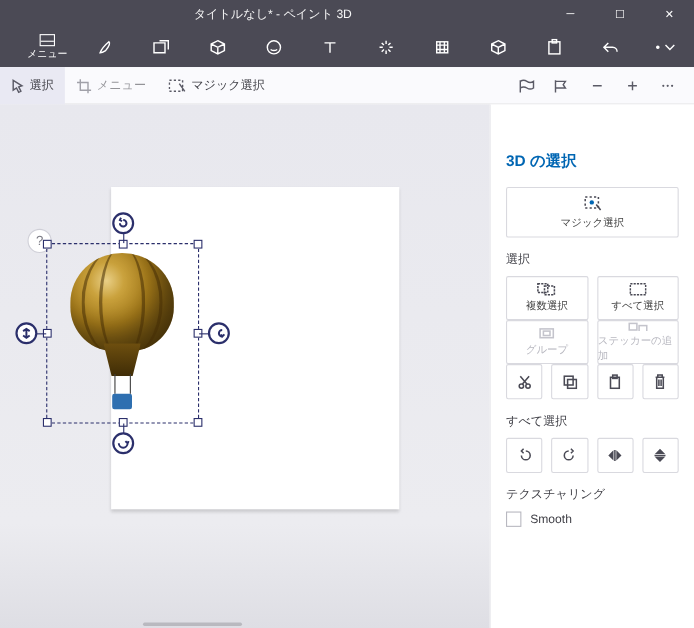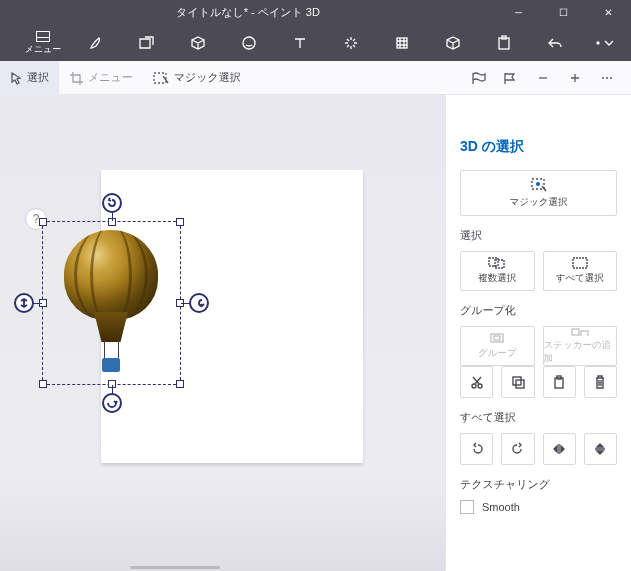--- a/index.html
+++ b/index.html
@@ -287,21 +287,20 @@
           <span>複数選択</span>
         </div>
         <div class="pbtn tight">
           <svg width="16" height="12">
               <rect x="1" y="1" width="14" height="10" stroke-dasharray="2 1"></rect>
             </svg>
           <span>すべて選択</span>
         </div>
       </div>
 
-      <h2>グループ化</h2>
       <div class="btn-row">
         <div class="pbtn tight disabled">
           <svg width="16" height="12">
               <rect x="2" y="2" width="12" height="8"></rect>
               <rect x="5" y="4" width="6" height="4"></rect>
             </svg>
           <span>グループ</span>
         </div>
         <div class="pbtn tight disabled">
           <svg width="18" height="12">

